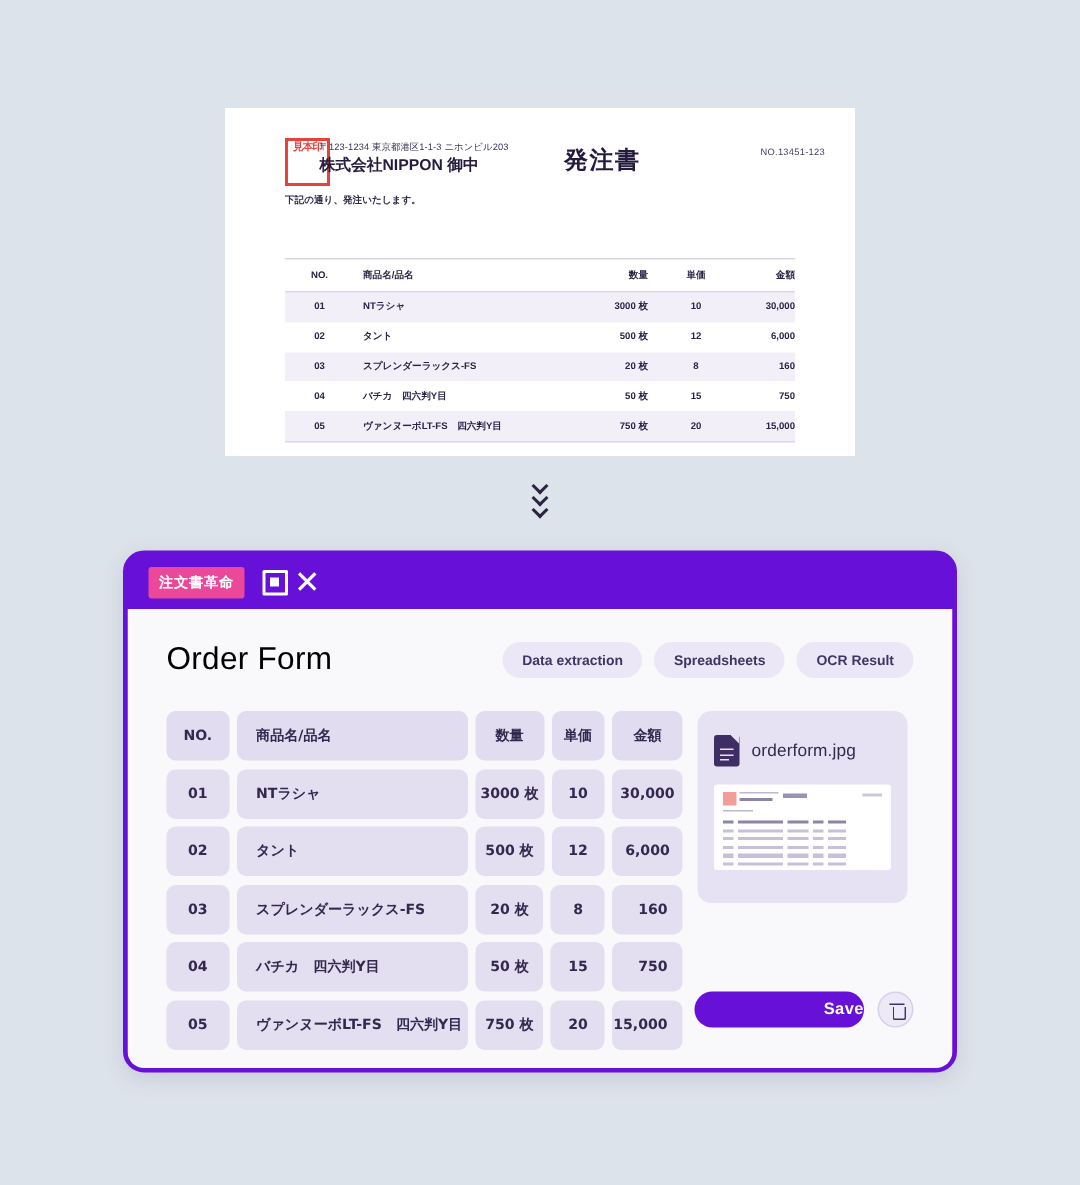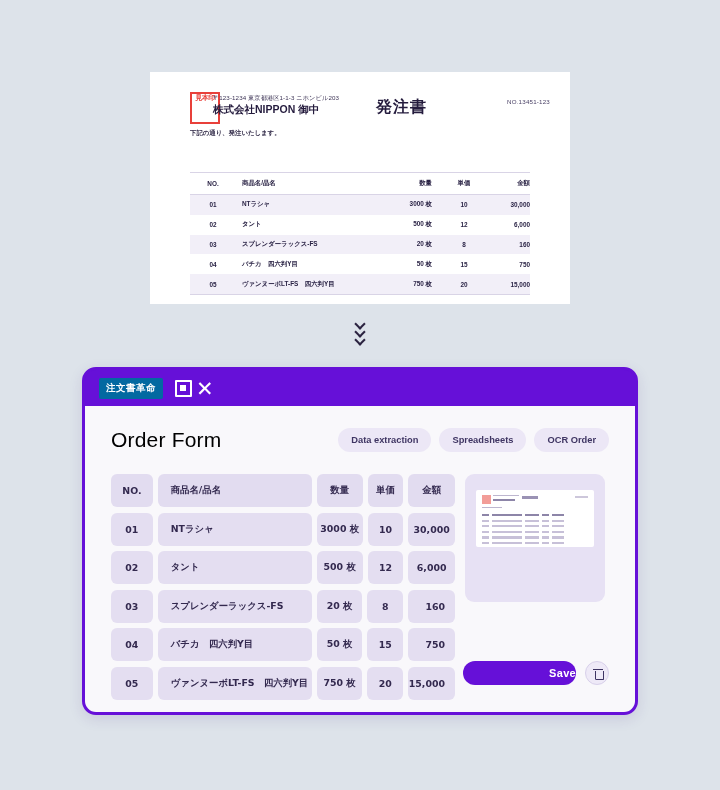--- a/index.html
+++ b/index.html
@@ -167,21 +167,21 @@
   .app-header {
     height: 36px;
     background: #6610d8;
     display: flex;
     align-items: center;
     padding-left: 14px;
     gap: 12px;
   }
 
   .brand-badge {
-    background: #0369a1;
+    background: #ec4899;
     color: #ffffff;
     font-size: 9.5px;
     font-weight: bold;
     padding: 4px 7px;
     border-radius: 2px;
     letter-spacing: 0.5px;
     font-family: Liberation Mono, monospace;
   }
 
   .logo {
@@ -474,21 +474,21 @@
     </span>
   </div>
 
   <div class="app-body">
 
     <div class="app-title-row">
       <h1 class="app-title">Order Form</h1>
       <div class="pill-group">
         <button class="pill">Data extraction</button>
         <button class="pill">Spreadsheets</button>
-        <button class="pill">OCR Order</button>
+        <button class="pill">OCR Result</button>
       </div>
     </div>
 
     <div class="content-row">
 
       <div class="data-table">
 
         <div class="dt-row dt-head">
           <div class="dt-cell w-no">NO.</div>
           <div class="dt-cell w-name">商品名/品名</div>
@@ -533,20 +533,28 @@
           <div class="dt-cell w-no">05</div>
           <div class="dt-cell w-name">ヴァンヌーボLT-FS　四六判Y目</div>
           <div class="dt-cell w-qty">750 枚</div>
           <div class="dt-cell w-price">20</div>
           <div class="dt-cell w-amt right">15,000</div>
         </div>
 
       </div>
 
       <div class="preview">
+        <div class="preview-top">
+          <span class="file-icon">
+            <i></i>
+              <i></i>
+              <i></i>
+          </span>
+          <span class="file-name">orderform.jpg</span>
+        </div>
         <div class="thumb">
           <span class="th-stamp"></span>
           <span class="th-line" style="left:17px;top:5px;width:26px;"></span>
           <span class="th-line" style="left:17px;top:9px;width:22px;height:2.4px;background:#8d85a8;"></span>
           <span class="th-title"></span>
           <span class="th-no"></span>
           <span class="th-line" style="left:6px;top:17px;width:20px;"></span>
           <div class="th-tbl">
             <div class="th-trow">
                 <span class="th-c th-c1 h"></span>

